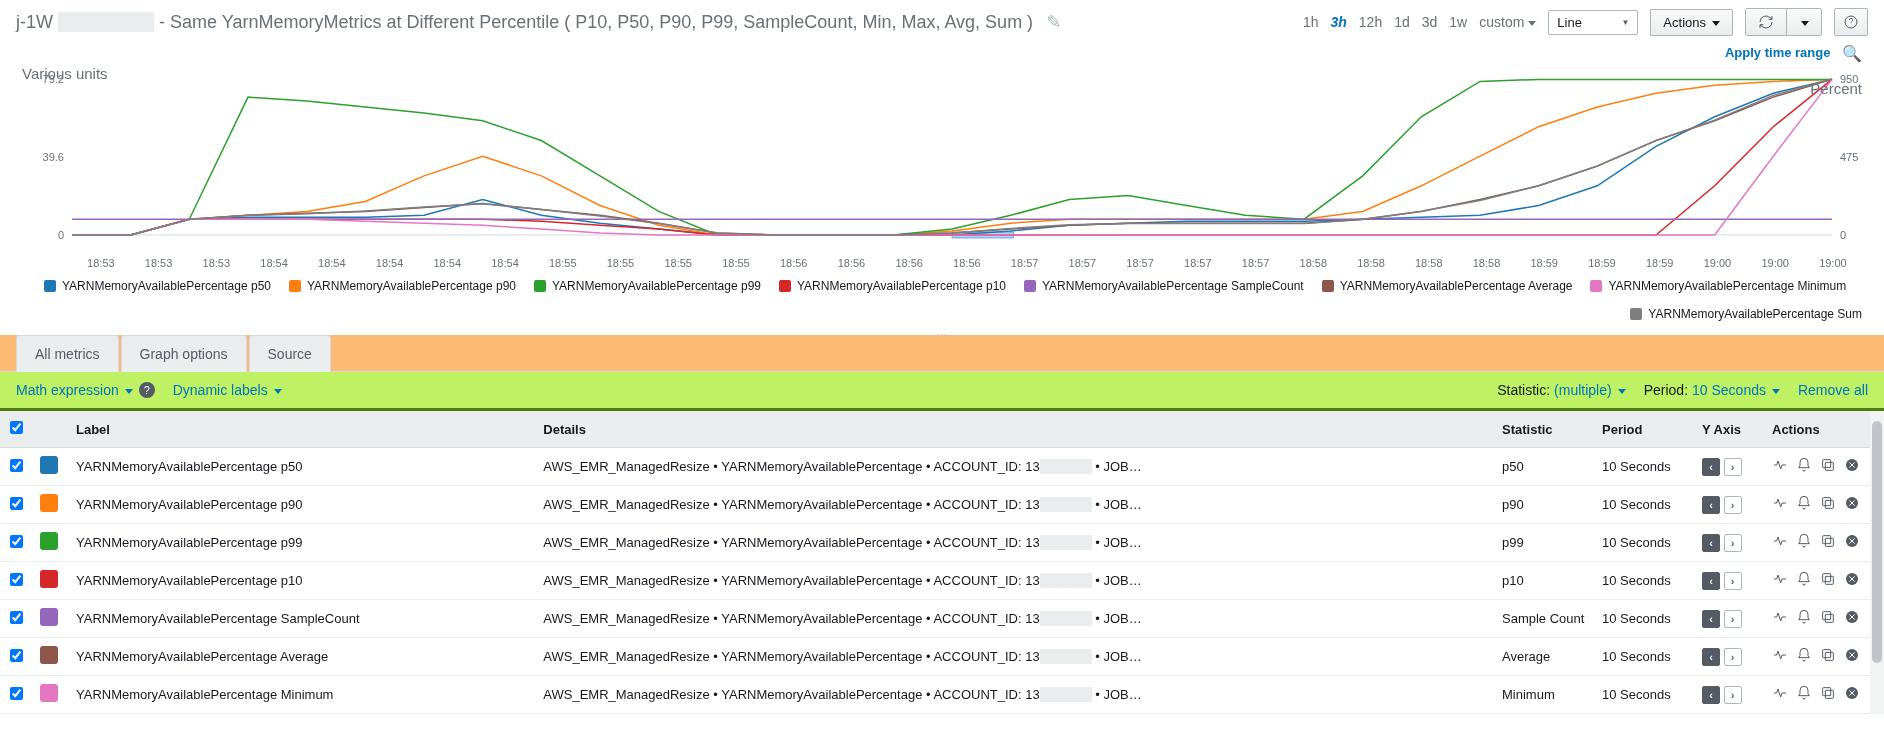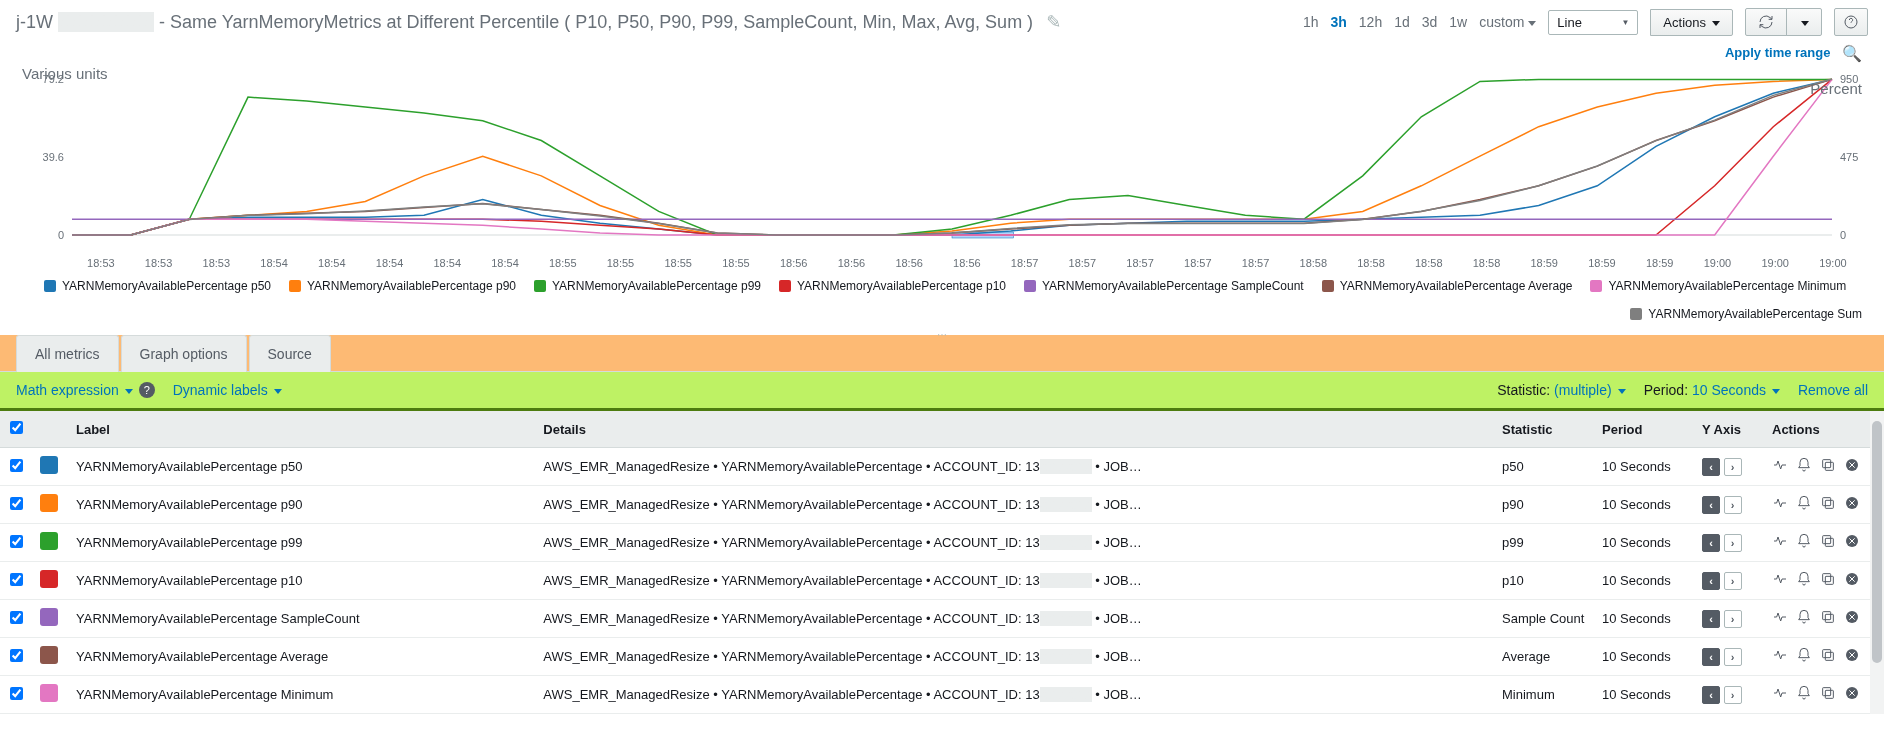--- a/index.html
+++ b/index.html
@@ -2,21 +2,21 @@
 <html><head>
 <meta charset="utf-8">
 <style>
 * { box-sizing: border-box; margin: 0; padding: 0; }
 body { font-family: "Amazon Ember", "Helvetica Neue", Arial, sans-serif; font-size: 13px; color: #16191f; background: #fff; width: 1884px; }
 .header { display: flex; align-items: center; padding: 8px 16px; gap: 12px; }
 .title { font-size: 18px; color: #687078; flex: 1; }
 .title .edit-icon { margin-left: 8px; color: #aab7b8; cursor: pointer; }
 .time-range { display: flex; align-items: center; gap: 12px; font-size: 14px; }
 .time-range span { color: #687078; cursor: pointer; }
-.time-range .active { color: #0073bb; font-weight: bold; }
+.time-range .active { color: #0073bb; font-weight: bold; font-style: italic; }
 .time-range .custom { display: flex; align-items: center; gap: 2px; }
 .select-box { border: 1px solid #aab7b8; border-radius: 2px; padding: 4px 24px 4px 8px; background: #fff; position: relative; font-size: 13px; min-width: 90px; cursor: pointer; }
 .select-box::after { content: "▼"; position: absolute; right: 8px; top: 50%; transform: translateY(-50%); font-size: 8px; color: #545b64; }
 .btn { border: 1px solid #aab7b8; border-radius: 2px; padding: 5px 12px; background: linear-gradient(#fafafa,#eaeded); cursor: pointer; font-size: 13px; display: inline-flex; align-items: center; gap: 4px; }
 .btn-group { display: flex; }
 .btn-group .btn { border-radius: 0; margin-left: -1px; }
 .btn-group .btn:first-child { border-radius: 2px 0 0 2px; margin-left: 0; }
 .btn-group .btn:last-child { border-radius: 0 2px 2px 0; }
 .apply-row { text-align: right; padding: 0 22px 2px 0; font-size: 13px; }
 .apply-row .link { color: #0073bb; cursor: pointer; font-weight: bold; }

